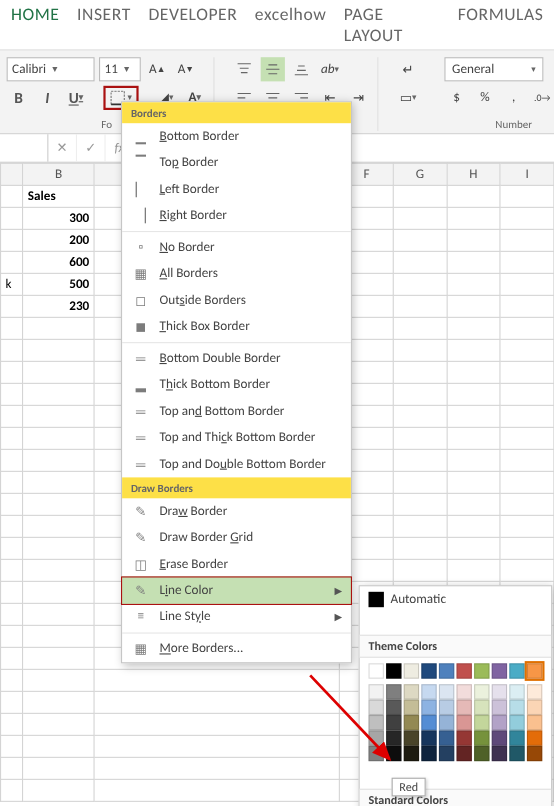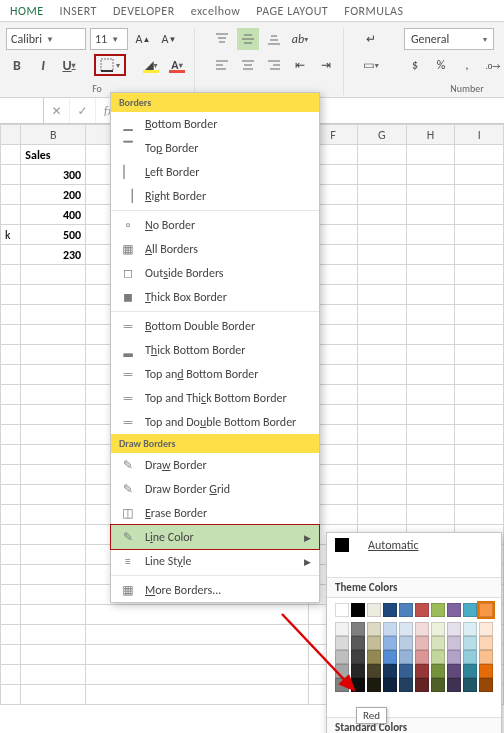--- a/index.html
+++ b/index.html
@@ -1,18 +1,18 @@
 <!DOCTYPE html>
 <html><head>
 <meta charset="utf-8">
 <style>
   * { box-sizing: border-box; margin: 0; padding: 0; }
   body { font-family: "Segoe UI", Calibri, sans-serif; font-size: 12px; color: #444; background: #fff; width: 504px; height: 733px; overflow: hidden; position: relative; }
   .tabs { display: flex; gap: 16px; padding: 4px 10px 3px; border-bottom: 1px solid #d4d4d4; background: #fff; }
-  .tab { font-size: 12px; letter-spacing: .5px; color: #666; cursor: pointer; }
+  .tab { font-size: 16px; letter-spacing: .5px; color: #666; cursor: pointer; }
   .tab.active { color: #217346; }
   .ribbon { background: #f3f3f3; border-bottom: 1px solid #d4d4d4; padding: 6px 6px 2px; display: flex; gap: 16px; }
   .group { border-right: 1px solid #e0e0e0; padding: 0 6px 0 0; display: flex; flex-direction: column; gap: 4px; }
   .row { display: flex; align-items: center; gap: 4px; }
   .fontbox { border: 1px solid #bbb; background: #fff; padding: 2px 4px; display: flex; align-items: center; gap: 4px; min-width: 80px; height: 22px; }
   .sizebox { border: 1px solid #bbb; background: #fff; padding: 2px 4px; display: flex; align-items: center; gap: 4px; width: 38px; height: 22px; }
   .dd { font-size: 8px; color: #666; }
   .btn { width: 22px; height: 22px; display: flex; align-items: center; justify-content: center; border: 1px solid transparent; }
   .grouplabel { font-size: 10px; color: #666; text-align: center; padding-top: 2px; }
   .border-btn { border: 2px solid #a11; width: 32px; height: 22px; display: flex; align-items: center; justify-content: center; position: relative; }
@@ -31,21 +31,21 @@
   
   .menu { position: absolute; left: 110px; top: 92px; width: 210px; background: #fff; border: 1px solid #c6c6c6; box-shadow: 2px 2px 8px rgba(0,0,0,.25); font-size: 12px; }
   .menu-section { padding: 3px 8px; color: #666; background: #fde047; font-size: 10px; font-weight: bold; }
   .menu-item { display: flex; align-items: center; gap: 8px; padding: 4px 8px; cursor: pointer; }
   .menu-item.hl { background: #c5e0b3; border: 1px solid #a11; margin: -1px; position: relative; }
   .menu-item .icon { width: 18px; height: 16px; flex: none; display: inline-flex; align-items: center; justify-content: center; color: #7c7c7c; }
   .menu-item .arrow { margin-left: auto; font-size: 9px; color: #555; }
   u.k { text-decoration: underline; }
   
   .colorfly { position: absolute; left: 326px; top: 532px; width: 176px; background: #fff; border: 1px solid #c6c6c6; box-shadow: 2px 2px 8px rgba(0,0,0,.25); font-size: 12px; padding-bottom: 4px; }
-  .colorfly .auto-row { display: flex; align-items: center; gap: 19px; padding: 5px 8px; text-decoration: underline; }
+  .colorfly .auto-row { display: flex; align-items: center; gap: 6px; padding: 5px 8px; }
   .colorfly .swatch { width: 14px; height: 14px; }
   .colorfly .secthdr { font-weight: bold; color: #444; border-top: 1px solid #e0e0e0; border-bottom: 1px solid #e0e0e0; background: #fafafa; padding: 3px 8px; font-size: 11px; margin-top: 20px; }
   .colorgrid { display: grid; grid-template-columns: repeat(10, 14px); gap: 2px; padding: 5px 8px; }
   .colorgrid .sw { width: 14px; height: 14px; border: 1px solid rgba(0,0,0,.15); }
   .colorgrid .sw.sel { outline: 2px solid #e07000; outline-offset: 0; }
   .more-row { display: flex; align-items: center; gap: 6px; padding: 4px 8px; }
   .pie { width: 14px; height: 14px; border-radius: 50%; background: conic-gradient(#e74c3c 0 72deg,#f1c40f 72deg 144deg,#2ecc71 144deg 216deg,#3498db 216deg 288deg,#9b59b6 288deg 360deg); border: 1px solid #999; }
   .tooltip { position: absolute; left: 356px; top: 707px; background: #fff; border: 1px solid #aaa; padding: 1px 6px; font-size: 11px; box-shadow: 1px 1px 3px rgba(0,0,0,.2); }
   
   .arrow-svg { position: absolute; left: 276px; top: 608px; pointer-events: none; }
@@ -284,21 +284,21 @@
           <td></td>
           <td class="num">200</td>
           <td></td>
           <td></td>
           <td></td>
           <td></td>
           <td></td>
         </tr>
     <tr>
           <td></td>
-          <td class="num">400</td>
+          <td class="num">600</td>
           <td></td>
           <td></td>
           <td></td>
           <td></td>
           <td></td>
         </tr>
     <tr>
           <td>k</td>
           <td class="num">500</td>
           <td></td>

